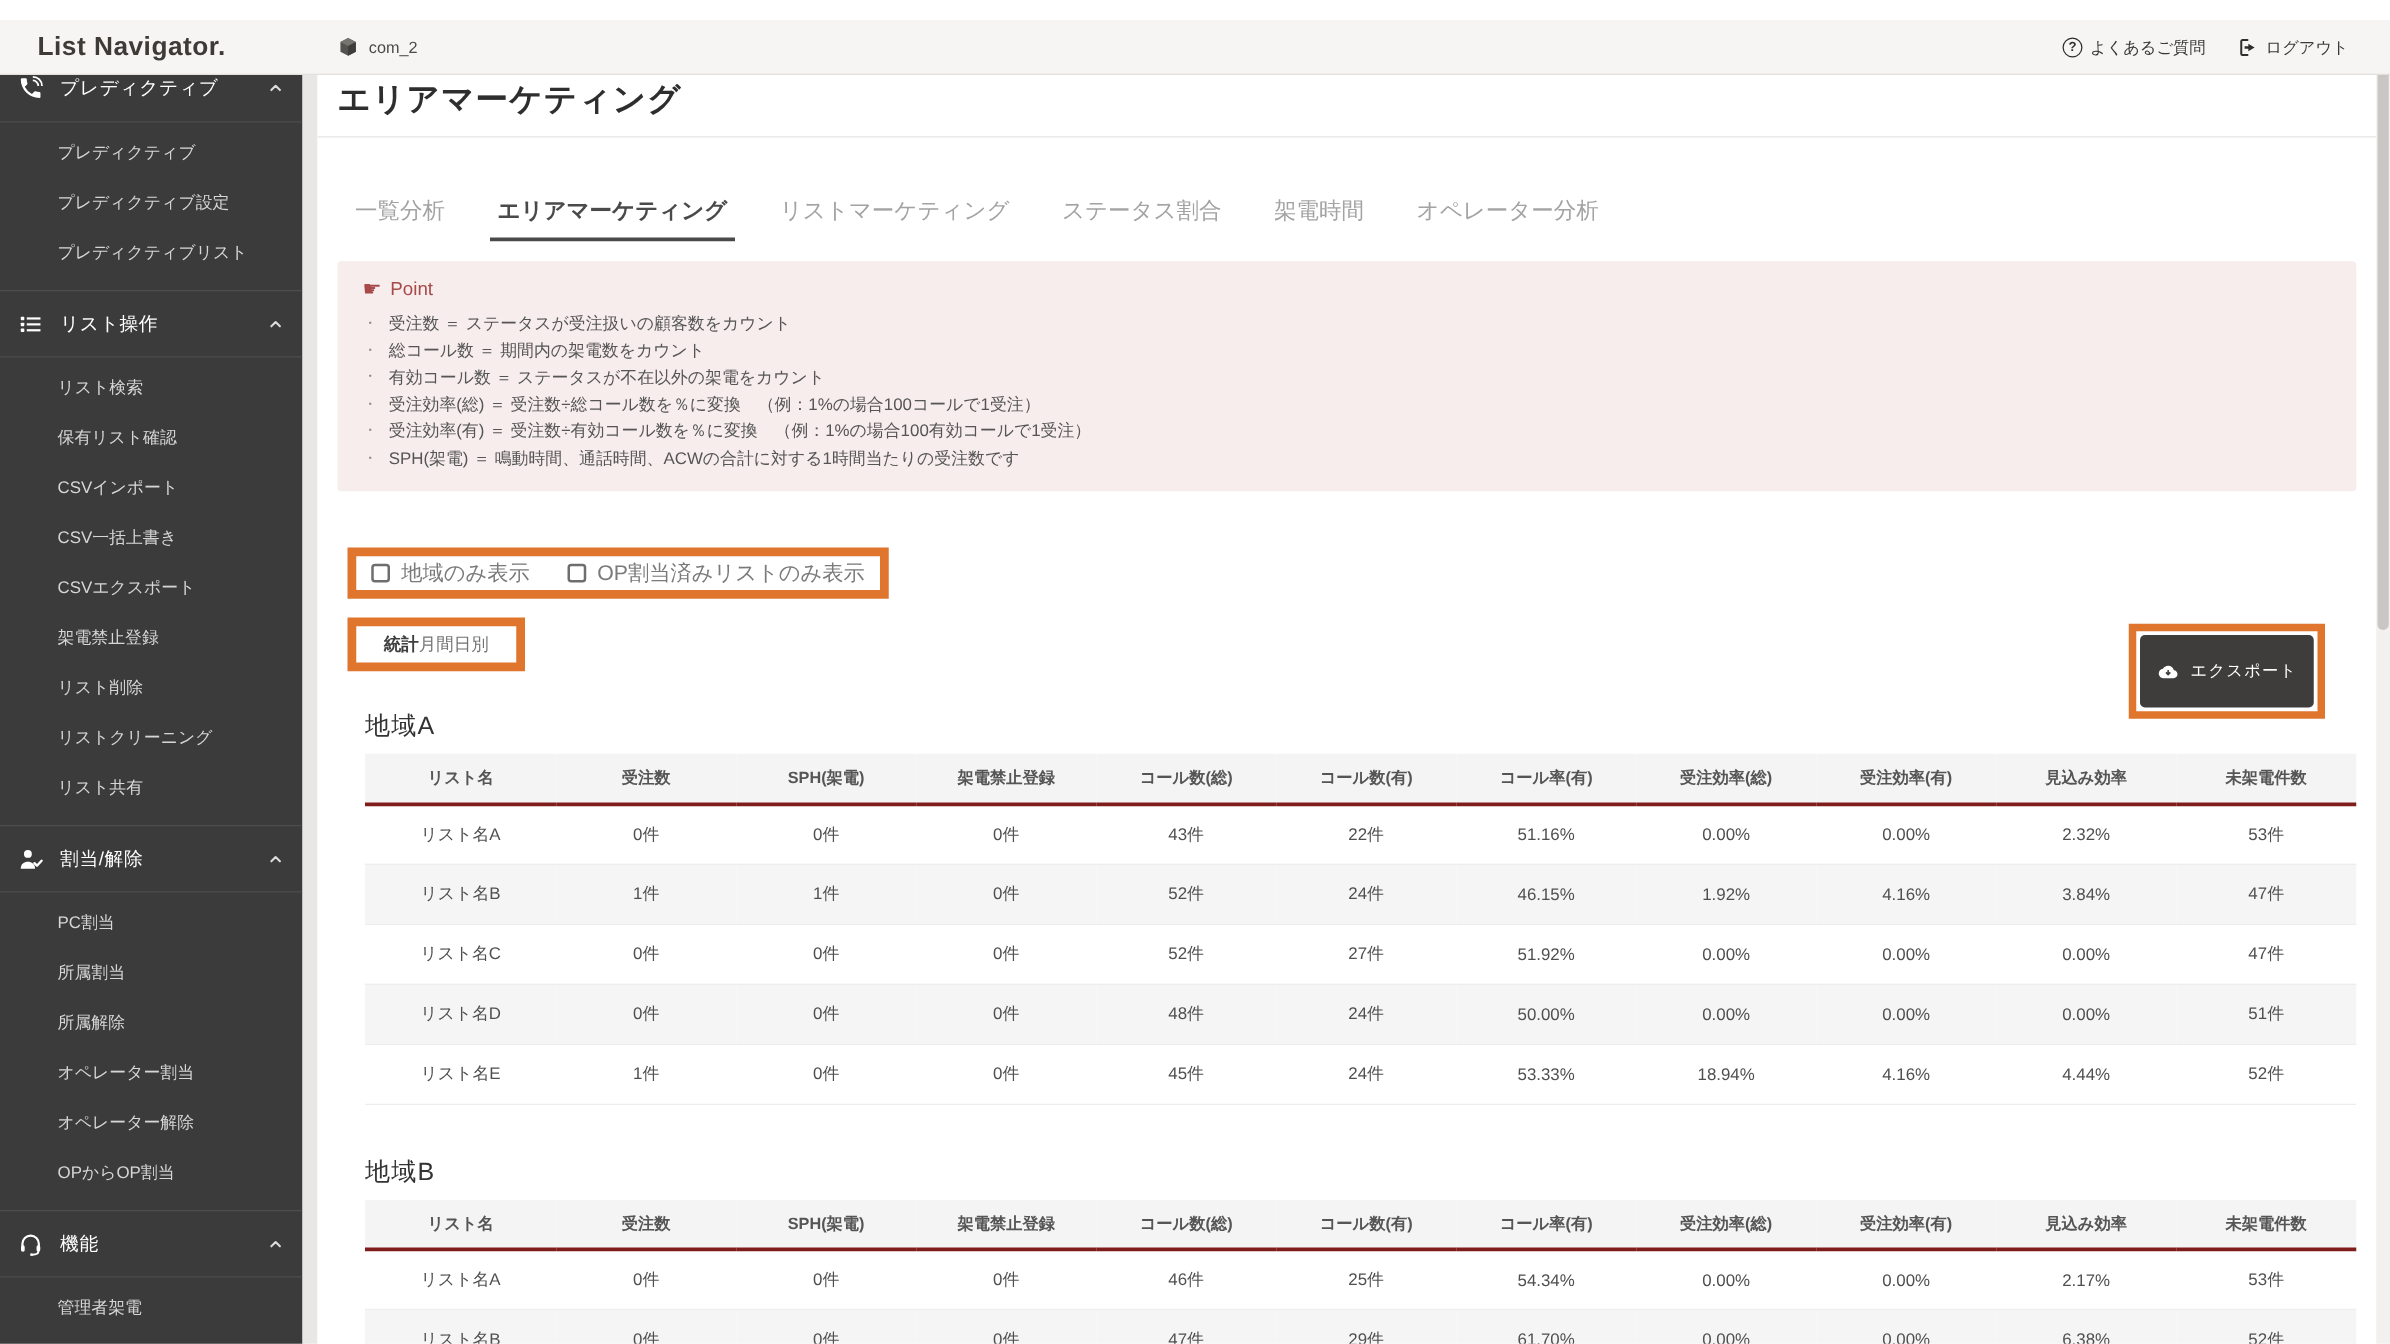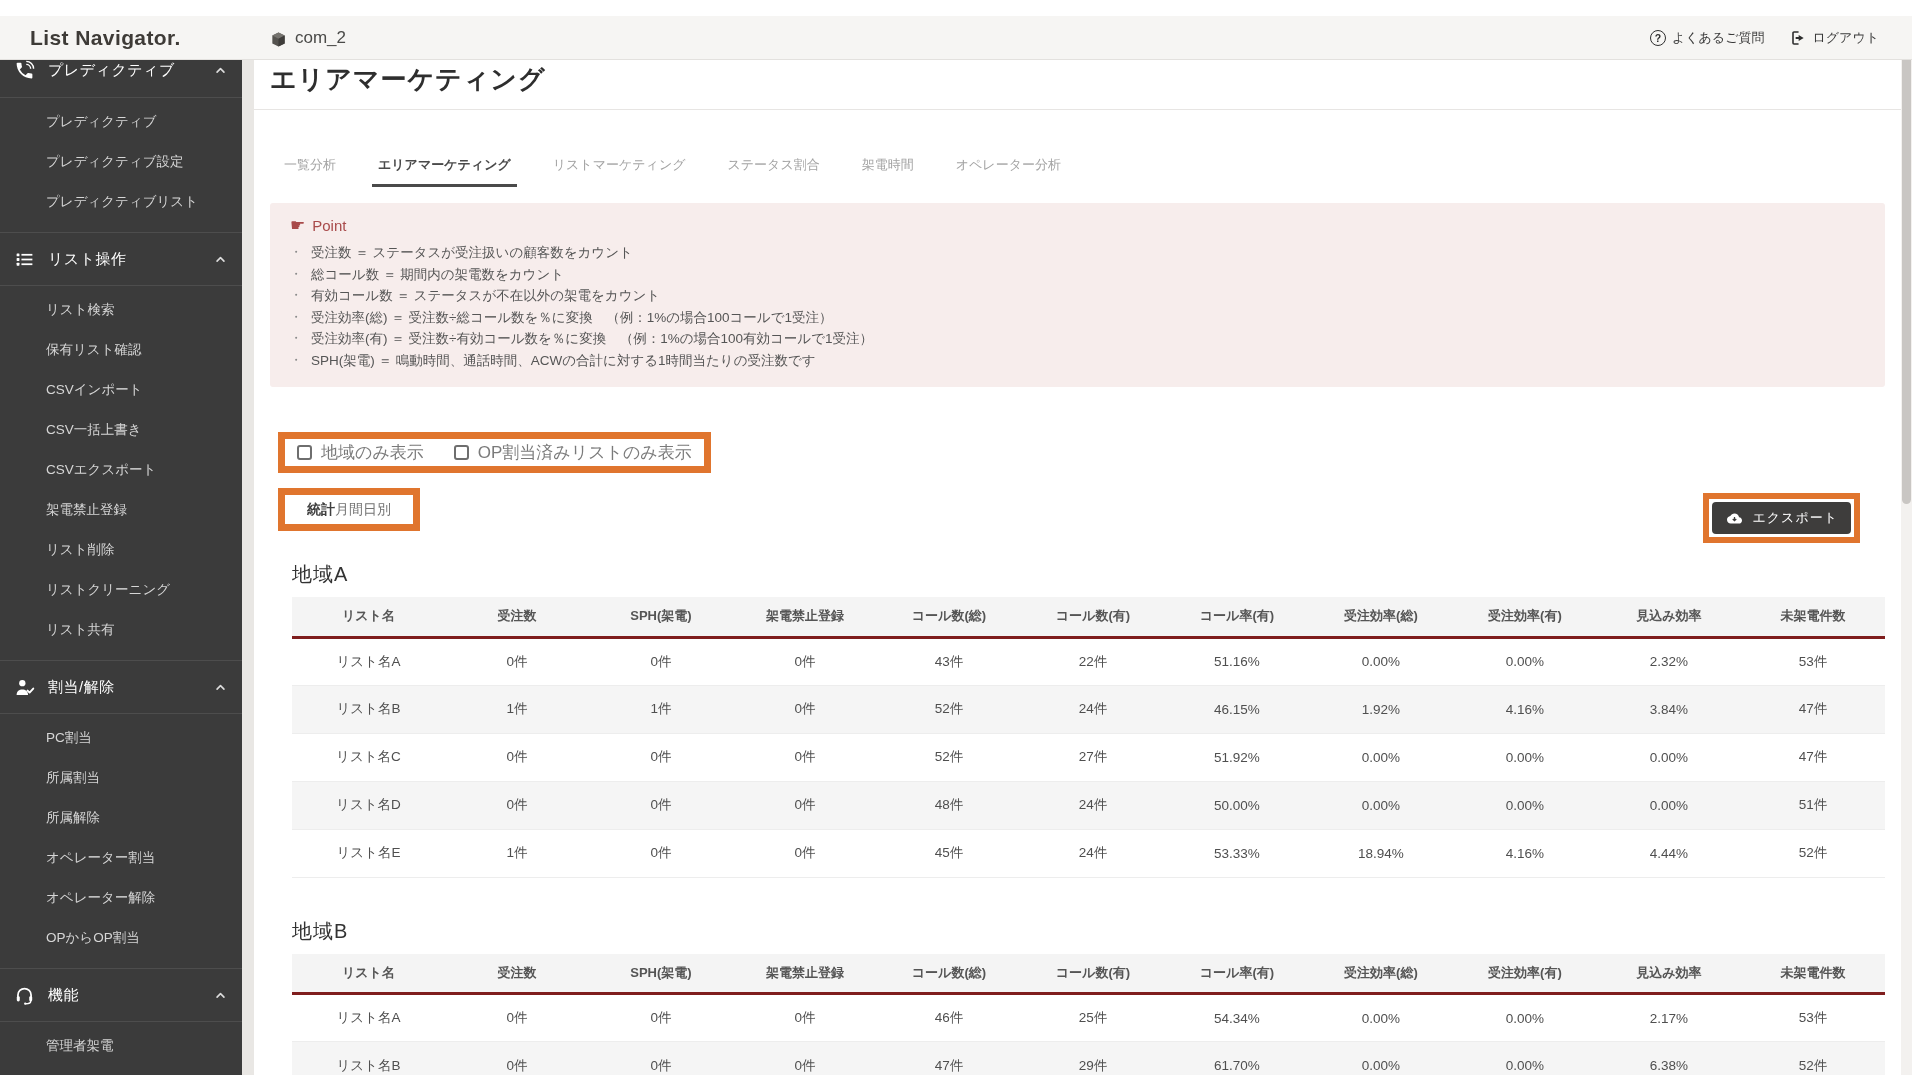--- a/index.html
+++ b/index.html
@@ -8,21 +8,21 @@
   }
   *{box-sizing:border-box}
   html,body{margin:0;padding:0}
   body{width:1912px;height:1075px;overflow:hidden;position:relative;background:#fff;
        font-family:"Liberation Sans","DejaVu Sans",sans-serif;}
 
   
   .topbar{position:absolute;top:16px;left:0;width:1912px;height:44px;background:var(--header-bg);
           border-bottom:1px solid #e3e1de;display:flex;align-items:center;z-index:10}
   .logo{margin-left:30px;width:190px;font-size:21px;font-weight:bold;color:#3e3b37;letter-spacing:.4px;cursor:pointer}
-  .workspace{display:flex;align-items:flex-end;gap:8px;margin-left:50px;font-size:17px;color:#4a4a48;cursor:pointer}
+  .workspace{display:flex;align-items:center;gap:8px;margin-left:50px;font-size:13px;color:#4a4a48;cursor:pointer}
   .topbar-right{margin-left:auto;display:flex;align-items:center;gap:26px;padding-right:33px}
   .top-link{display:flex;align-items:center;gap:6px;font-size:13px;color:#3a3a3a;cursor:pointer}
   .qicon{width:16px;height:16px;border:1.5px solid #2f2f2f;border-radius:50%;display:flex;
          align-items:center;justify-content:center;font-size:10.5px;font-weight:bold;color:#2f2f2f}
   .icon-sm svg{display:block}
 
   
   .sidebar{position:absolute;top:44px;left:0;width:242px;height:1031px;background:var(--sidebar-bg);overflow:hidden}
   .side-section-header{height:54px;display:flex;align-items:center;gap:13px;padding:0 14px;
                        border-top:1px solid #4d4d4d;border-bottom:1px solid #4d4d4d;cursor:pointer}
@@ -38,21 +38,21 @@
   
   .vscroll{position:absolute;top:44px;right:0;width:11px;height:1031px;background:#f3f1ef}
   .vthumb{position:absolute;top:0;left:1px;width:9px;height:460px;background:#c9c6c3;border-radius:5px}
 
   
   .main{position:absolute;top:44px;left:254px;width:1647px;height:1031px;background:#fff;overflow:hidden}
   .title-bar{padding:20px 16px 14px;border-bottom:1px solid #e7e5e3}
   .title-bar h1{margin:0;font-size:26px;line-height:31px;font-weight:bold;color:#2e2e2e;letter-spacing:1px}
 
   .tabs{display:flex;gap:30px;margin:46px 16px 0 24px}
-  .tab{font-size:13px;color:#a3a3a3;padding:0 6px 10px;cursor:pointer;white-space:nowrap}
+  .tab{font-size:18px;color:#a3a3a3;padding:0 6px 10px;cursor:pointer;white-space:nowrap}
   .tab.active{color:#4a4a4a;font-weight:bold;border-bottom:3px solid #4a4a4a}
 
   .point-box{margin:16px 16px 0;background:var(--point-bg);border-radius:3px;padding:14px 20px 16px}
   .point-title{display:flex;align-items:center;gap:7px;color:var(--point-title);font-size:15px}
   .point-icon{font-size:17px;line-height:1}
   .point-box ul{list-style:none;margin:8px 0 0;padding:0}
   .point-box li{display:flex;gap:9px;font-size:13.5px;color:#555;line-height:21.5px}
   .bullet{color:#8a8a8a;font-size:12px}
 
   .orange{border:7px solid var(--accent);background:#fff;display:inline-block;vertical-align:top}
@@ -61,21 +61,21 @@
   .cb{display:flex;align-items:center;gap:9px;cursor:pointer}
   .cb-box{width:15px;height:15px;border:2px solid #6e6e6e;border-radius:3px;background:#fff;flex:0 0 auto}
   .cb-label{font-size:17px;color:#7a7a7a;white-space:nowrap}
 
   .row2{margin:15px 16px 0 24px;position:relative;height:60px}
   .views{display:flex;padding:0 22px;height:29px;align-items:center}
   .view{font-size:14px;color:#737373;cursor:pointer}
   .view.active{color:#3f3f3f;font-weight:bold}
   .hl-export{position:absolute;top:5px;right:25px;border-width:6px;padding:3px}
   .export-btn{display:flex;align-items:center;gap:8px;background:var(--btn-bg);color:#fff;border:none;
-              border-radius:4px;padding:7px 13px;font-size:13px;font-family:inherit;cursor:pointer;letter-spacing:1px}
+              border-radius:4px;padding:20px 13px;font-size:13px;font-family:inherit;cursor:pointer;letter-spacing:1px}
   .export-btn svg{display:block}
 
   .region{margin:13px 16px 0 38px}
   .region + .region{margin-top:40px}
   .region h2{margin:0 0 9px;font-size:20px;font-weight:500;color:#333;letter-spacing:1px}
   table{width:100%;border-collapse:collapse;table-layout:fixed}
   thead th{background:#f4f4f4;height:40px;font-size:13px;font-weight:bold;color:#555;
            border-bottom:3px solid #7f1d1d;white-space:nowrap}
   tbody td{height:48px;font-size:13.5px;color:#4f4f4f;text-align:center;border-bottom:1px solid #ededed;white-space:nowrap}
   tbody tr:nth-child(even){background:var(--stripe)}

